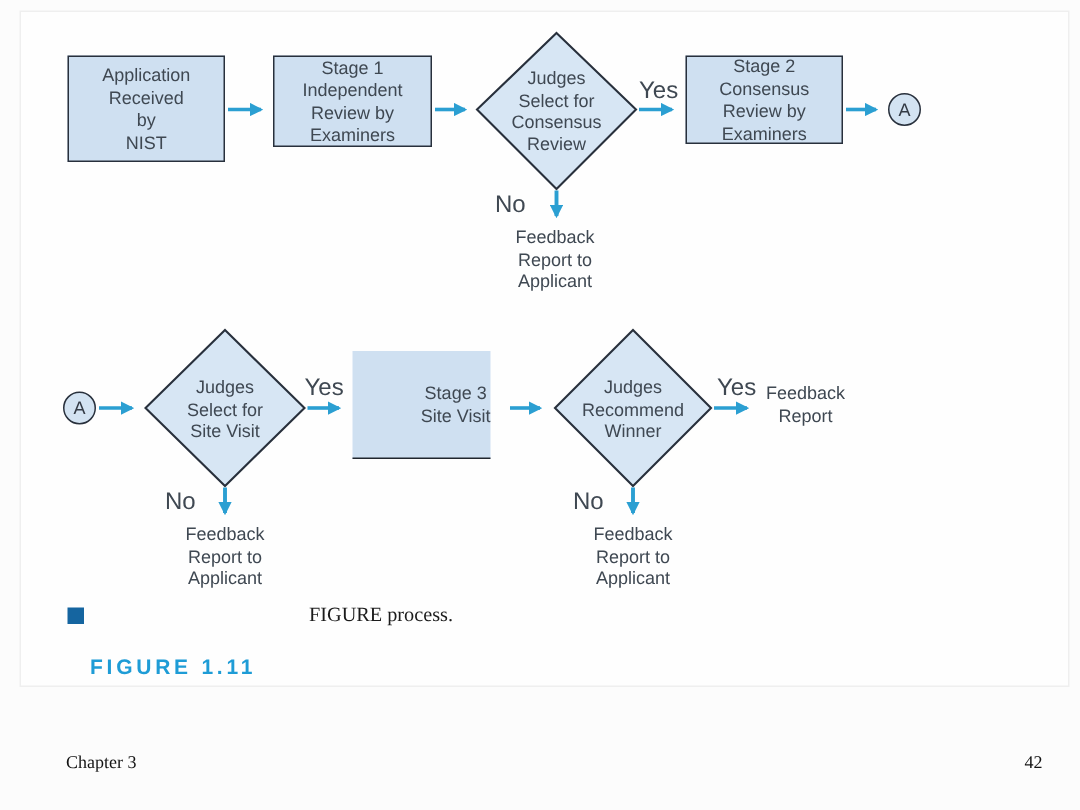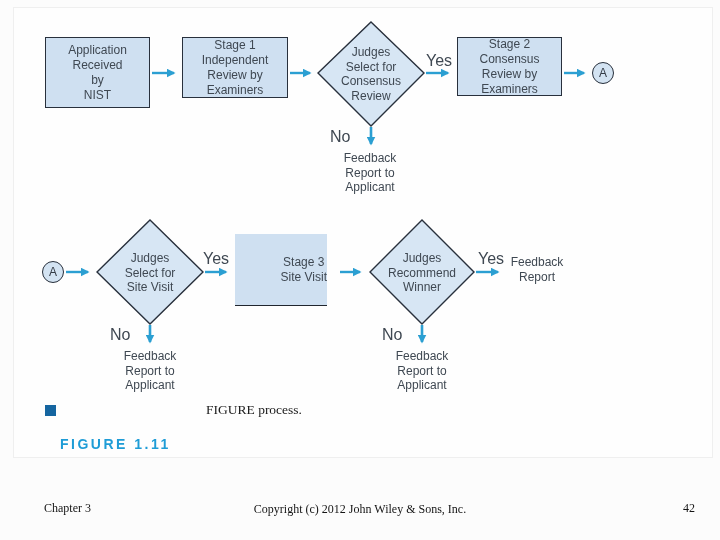--- a/index.html
+++ b/index.html
@@ -143,17 +143,16 @@
 
   <div class="caption-row">
     <span class="fig-marker"></span>
     <span class="fig-label">FIGURE 1.11</span>
     <span class="fig-title">FIGURE process.</span>
   </div>
 
   <div class="footer">
     <span class="chapter">Chapter 3</span>
     <div class="credit">
-      <div>Copyright (c) 2012  John Wiley &amp; Sons, Inc.</div>
     </div>
     <span class="page">42</span>
   </div>
 </div>
 
 </body></html>

